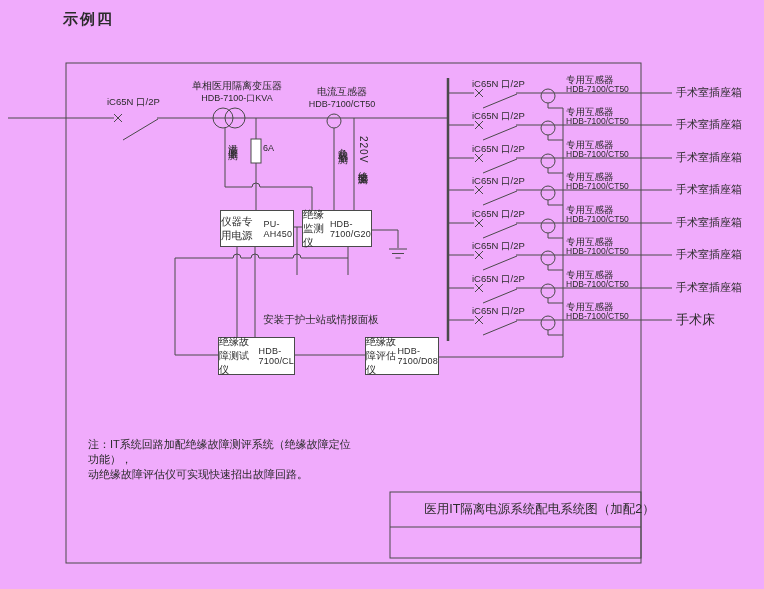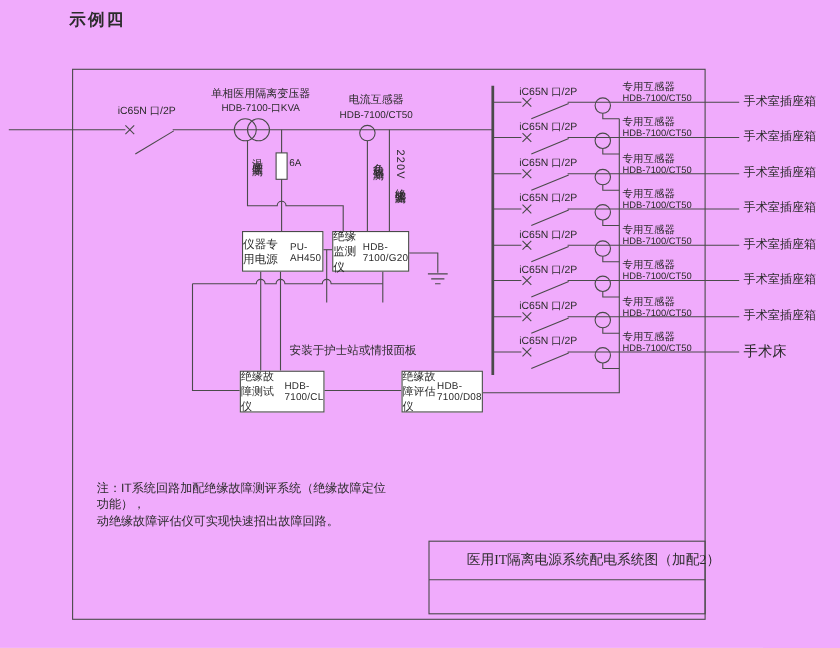--- a/index.html
+++ b/index.html
@@ -8,21 +8,21 @@
   svg{position:absolute;left:0;top:0;}
   .lbl{position:absolute;white-space:nowrap;color:#2b2b2b;line-height:1.15;}
   .ctr{text-align:center;}
   .vtext{writing-mode:vertical-rl;text-orientation:mixed;letter-spacing:2px;}
   .box{position:absolute;border:1px solid #4a4a4a;background:#fff;display:flex;
        flex-direction:row;align-items:center;justify-content:center;gap:1px;}
   .box .bname{font-size:10.5px;}
   .box .bmodel{font-size:9px;letter-spacing:.2px;}
   .note{position:absolute;left:88px;top:437px;width:272px;font-size:11px;line-height:15px;}
   .tblock-title{position:absolute;left:390px;top:492px;width:299px;height:35px;display:flex;
-       align-items:center;justify-content:center;font-size:12.5px;font-family:Liberation Serif, serif;}
+       align-items:center;justify-content:center;font-size:12.5px;}
 </style>
 </head>
 <body>
 
 <div id="stage">
 
   <svg id="wires" width="764" height="589" viewBox="0 0 764 589">
     <g stroke="#4a4a4a" stroke-width="1" fill="none">
 
       <rect x="66" y="63" width="575" height="500"></rect>

